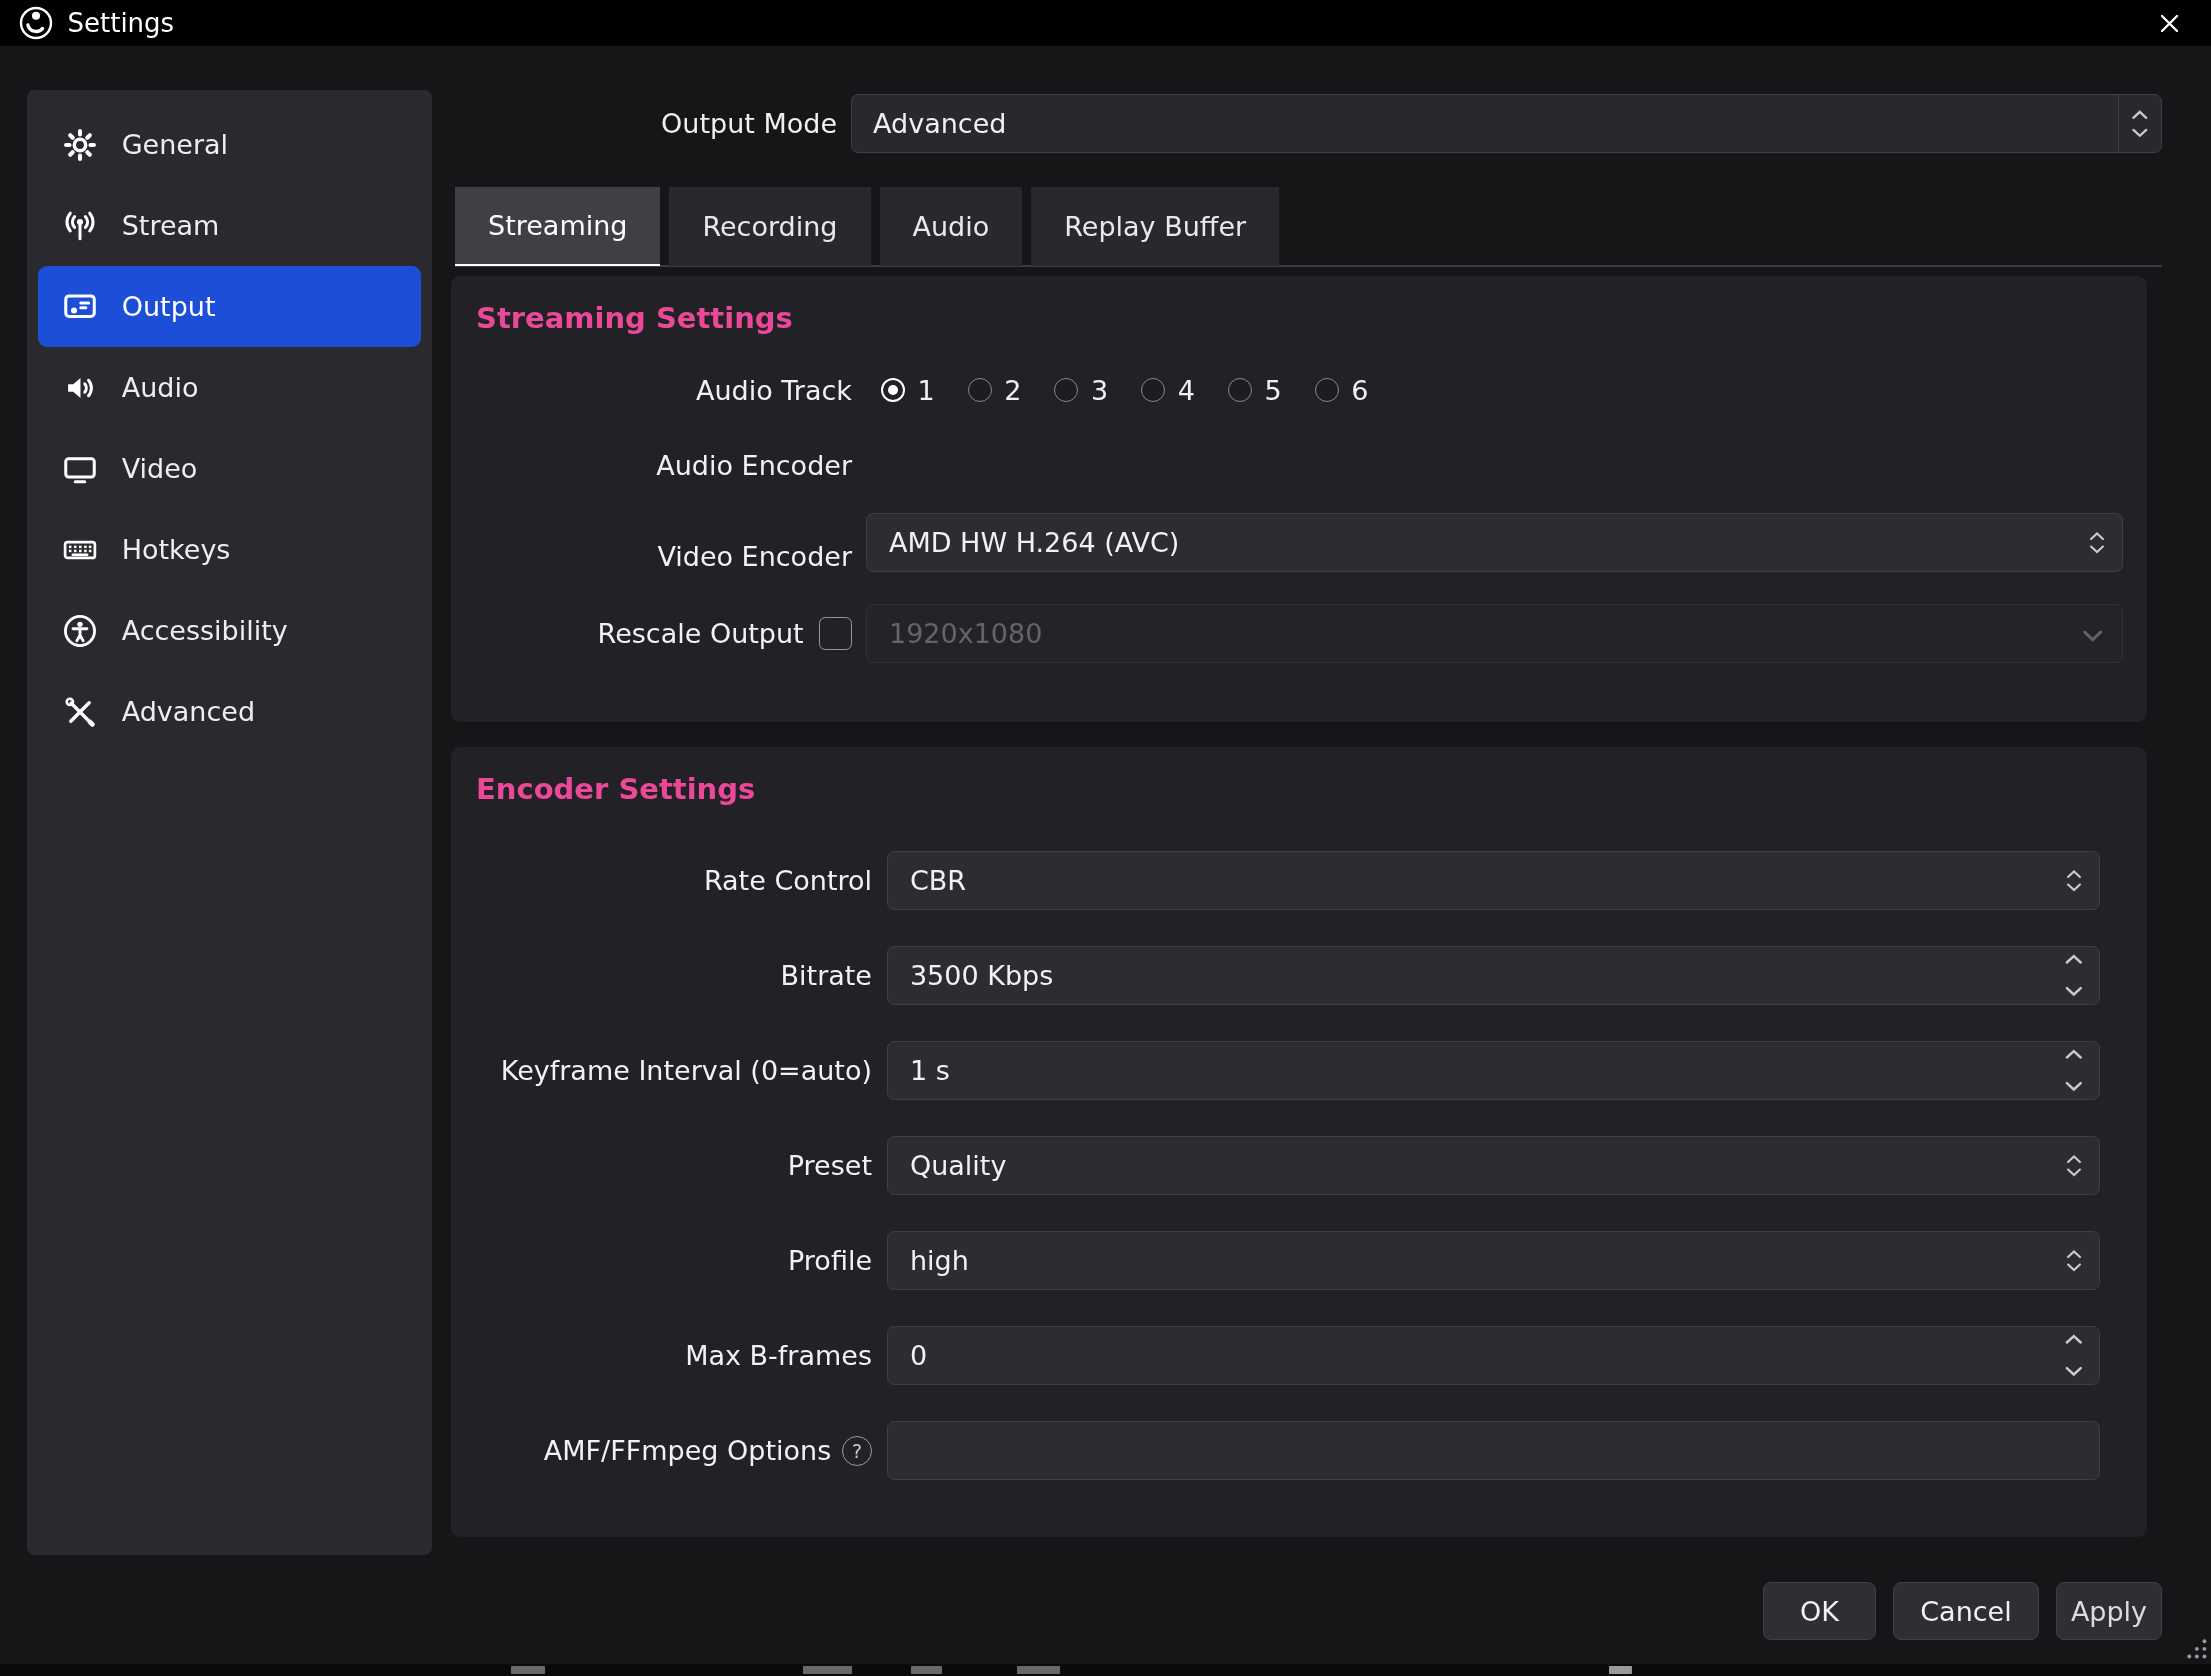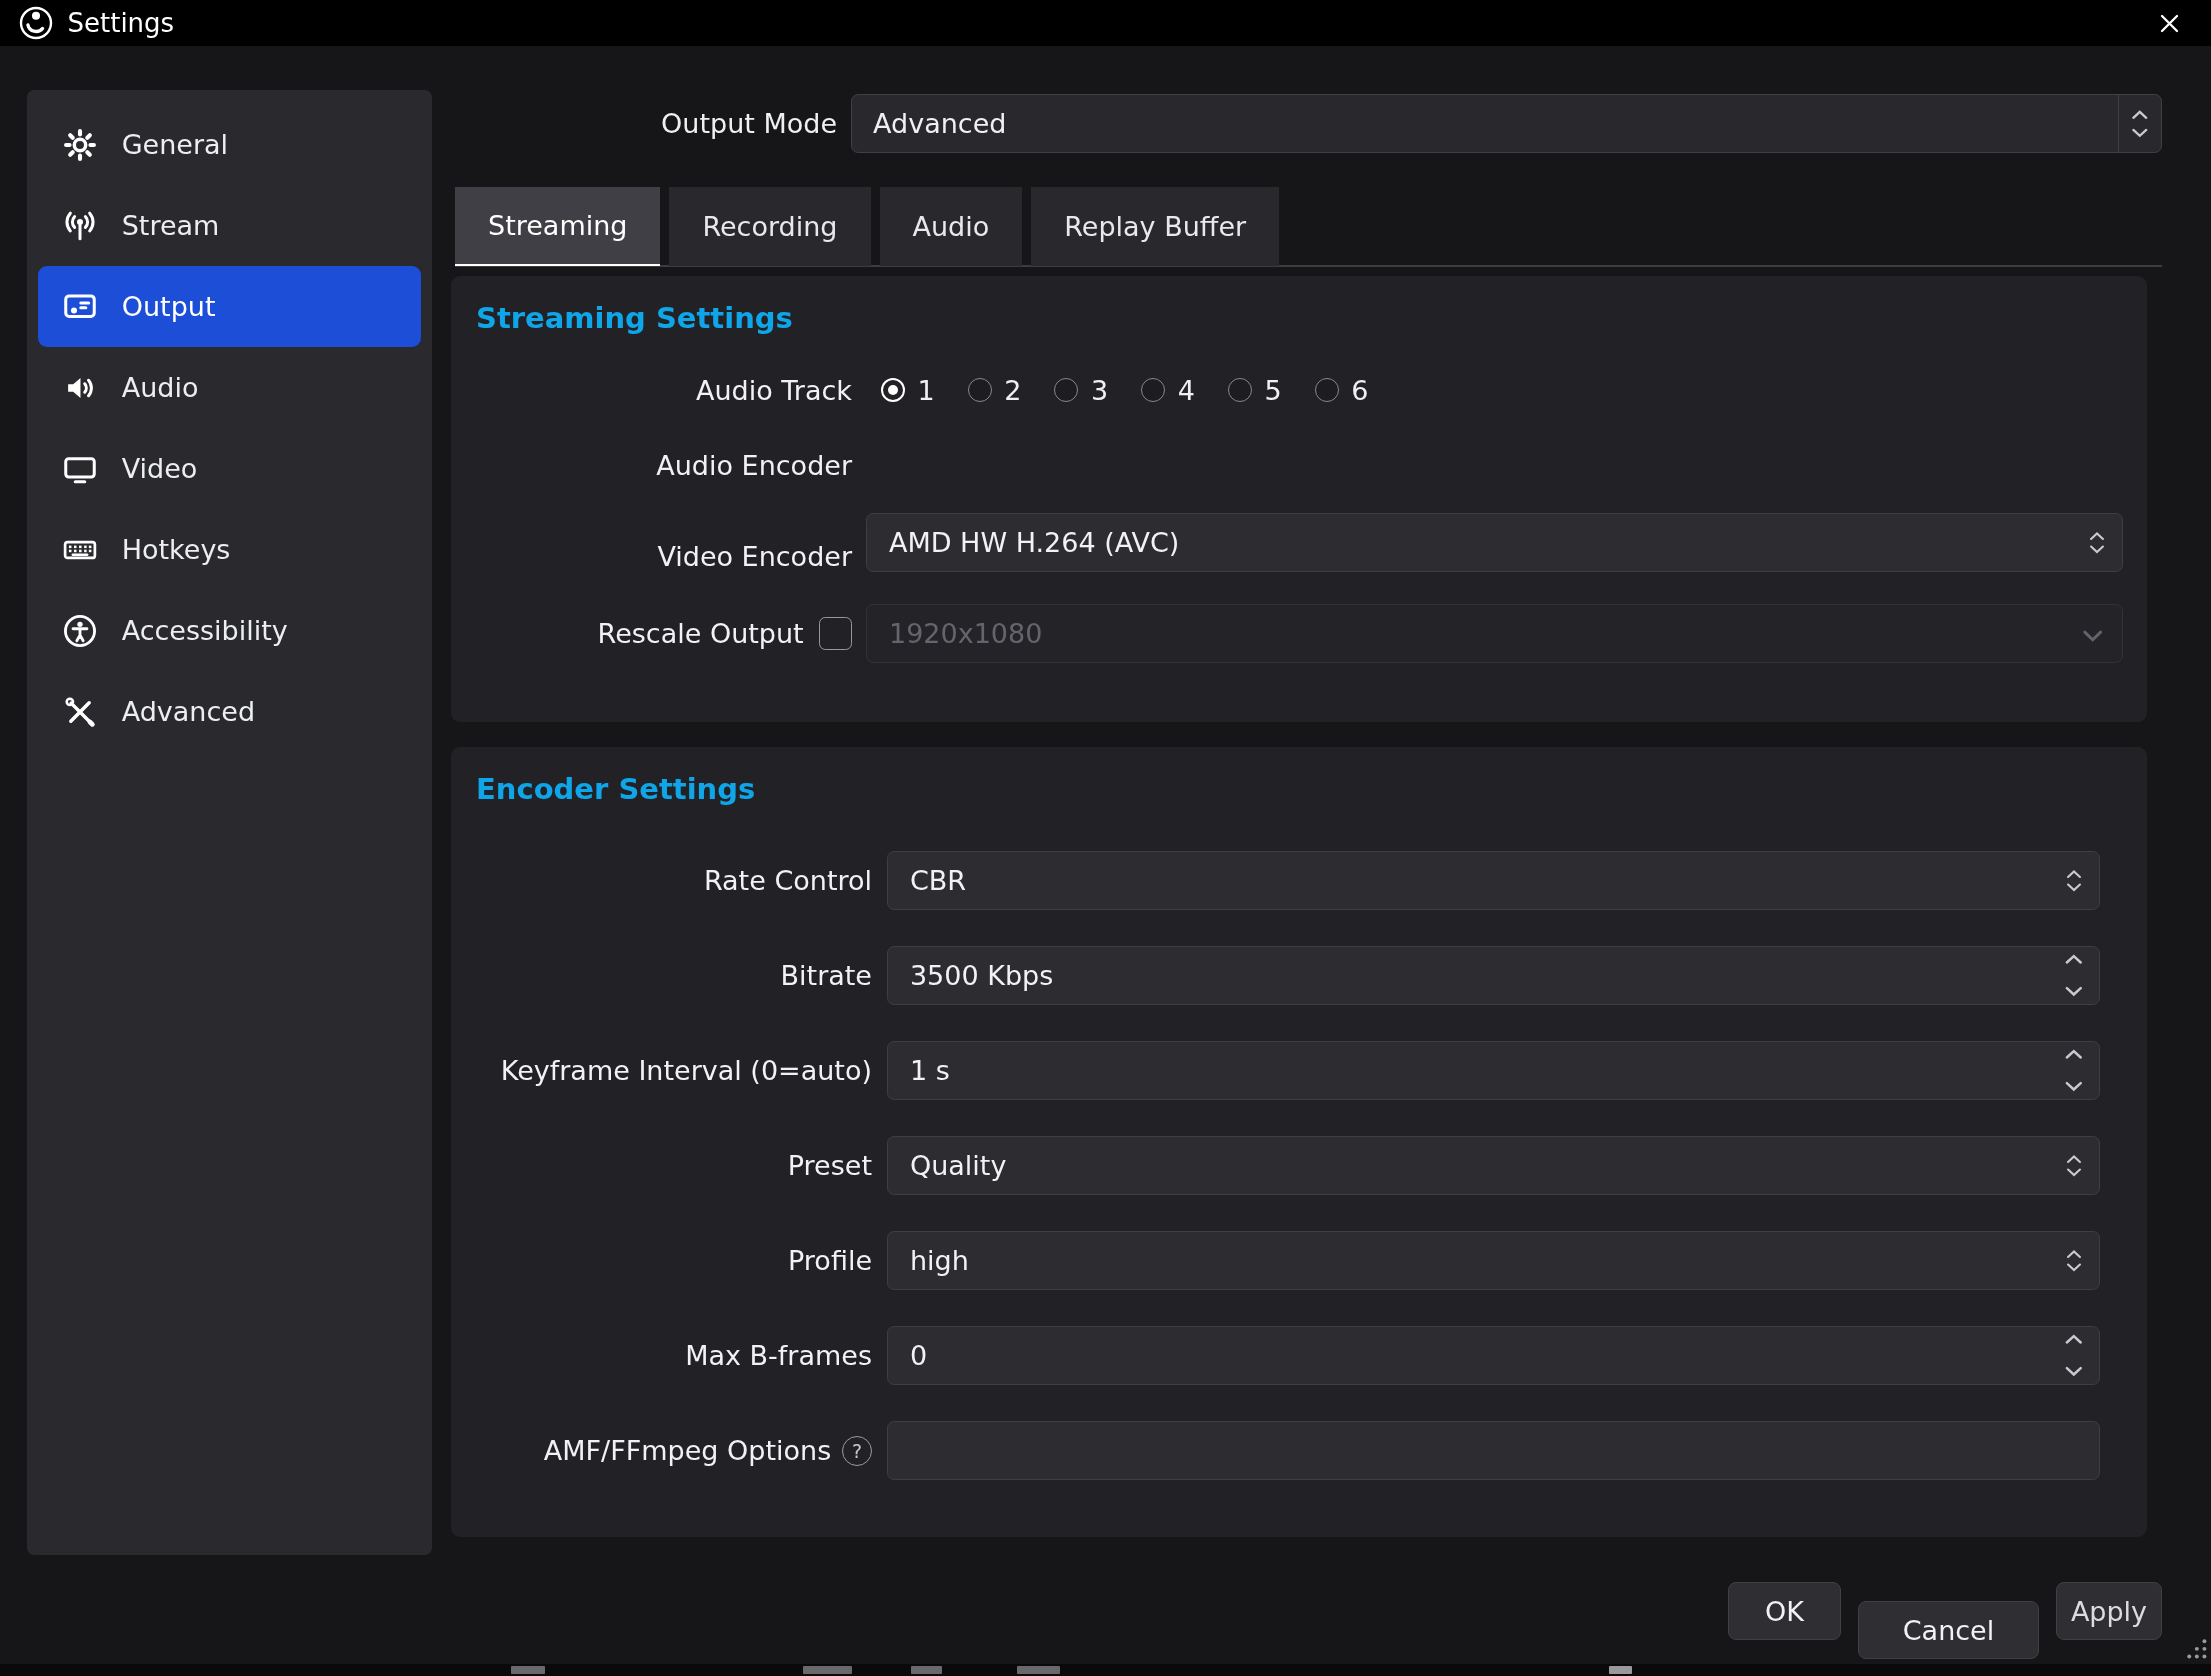--- a/index.html
+++ b/index.html
@@ -33,21 +33,21 @@
   
   .tabs { position: absolute; left: 455px; top: 187px; display: flex; gap: 9px; z-index: 2; }
   .tab { height: 79px; padding: 0 33px; display: flex; align-items: center; font-size: 27px; background: #29292d; color: #e9e9ec; cursor: pointer; }
   .tab.active { background: #3f3f45; border-bottom: 2.7px solid #fff; color: #fff; }
   .tabs-rule { position: absolute; left: 455px; top: 265px; width: 1707px; height: 1.8px; background: #3b3b41; }
 
   
   .group { position: absolute; background: #222226; border-radius: 9px; }
   #group-streaming { left: 451px; top: 276px; width: 1696px; height: 446px; }
   #group-encoder   { left: 451px; top: 747px; width: 1696px; height: 790px; }
-  .group-title { padding: 25px 0 0 25px; font-size: 29px; font-weight: 700; color: #0ea5e9; }
+  .group-title { padding: 25px 0 0 25px; font-size: 29px; font-weight: 700; color: #ec4899; }
 
   .form-row { display: flex; align-items: center; padding-right: 24px; }
   .form-label { flex: none; display: flex; align-items: center; justify-content: flex-end; font-size: 27px; color: #f2f2f4; }
   .g1 .form-label { width: 401px; margin-right: 14.4px; }
   .g2 .form-row { padding-right: 47px; }
   .g2 .form-label { width: 421px; margin-right: 15.3px; }
 
   .row-audiotrack { margin-top: 36px; height: 38px; }
   .row-audioenc { margin-top: 41px; }
   .row-videoenc { margin-top: 32px; align-items: flex-end; }
@@ -74,21 +74,21 @@
   .radio-num { font-size: 27px; }
 
   .checkbox { width: 33px; height: 33px; border: 1.8px solid #96969e; border-radius: 6.3px; margin-left: 15.3px; background: transparent; cursor: pointer; flex: none; }
 
   .help-circle { width: 30px; height: 30px; border: 1.8px solid #9a9aa2; border-radius: 50%; margin-left: 10.8px; display: flex; align-items: center; justify-content: center; font-size: 19px; color: #c9c9cf; cursor: pointer; flex: none; }
 
   
   .footer { position: absolute; top: 1582px; right: 50px; display: flex; gap: 17px; }
   .btn { height: 58px; background: #2e2e33; border: 0.9px solid #3f3f46; border-radius: 8px; display: flex; align-items: center; justify-content: center; font-size: 27px; color: #f2f2f4; cursor: pointer; }
   .btn-ok { width: 113px; }
-  .btn-cancel { width: 181px; margin-top: 19px; }
+  .btn-cancel { width: 146px; }
   .btn-apply { width: 106px; color: #dcdce0; }
 
   
   .bottom-strip { position: absolute; left: 0; right: 0; bottom: 0; height: 13.5px; background: #0a0a0b; }
   .strip-mark { position: absolute; bottom: 2.7px; height: 8px; background: #8a8a8f; opacity: .75; border-radius: 0.9px; }
   .resize-grip { position: absolute; right: 4.5px; bottom: 14.4px; }
 </style>
 </head>
 <body>
 

